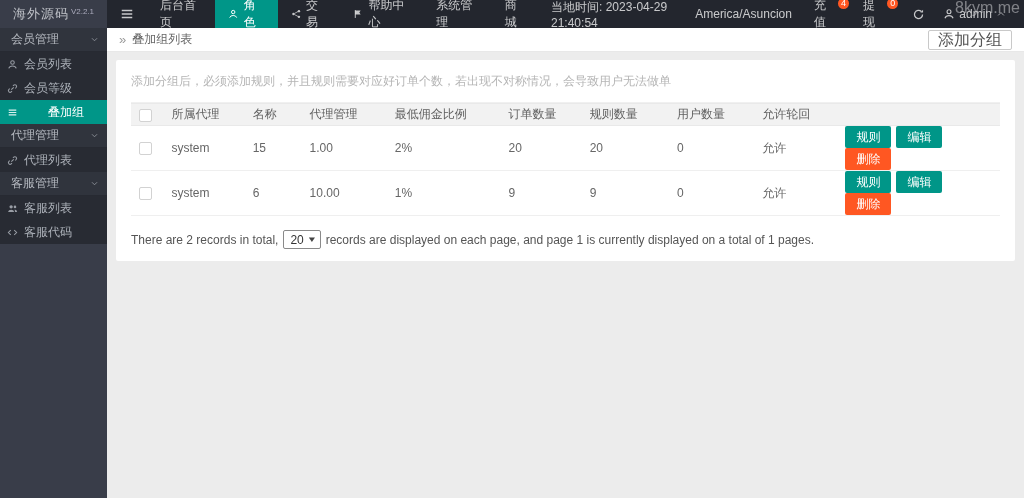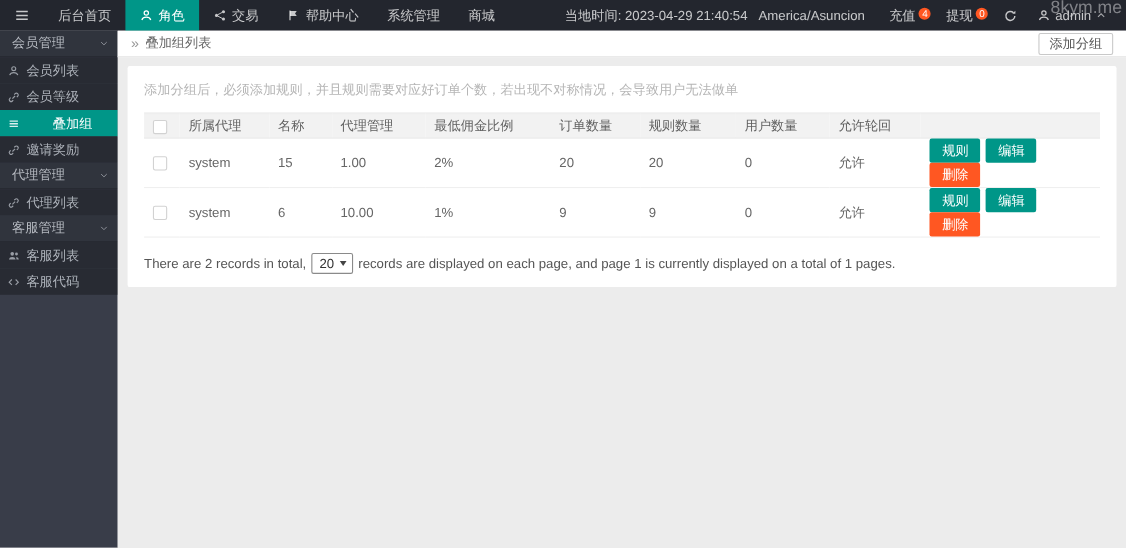--- a/index.html
+++ b/index.html
@@ -17,21 +17,21 @@
   
   .topbar{position:absolute;top:0;left:0;width:1024px;height:28px;background:var(--header-bg);display:flex;align-items:stretch;color:rgba(255,255,255,.75);}
   .logo{width:107px;background:var(--side-bg);color:#c0c3c9;display:flex;align-items:center;justify-content:center;font-size:13px;letter-spacing:1px;flex:none;}
   .logo sup{font-size:8px;margin-left:2px;letter-spacing:0;color:#aab;transform:translateY(-3px);}
   .hamburger{display:flex;align-items:center;padding:0 13px;cursor:pointer;}
   .hamburger .icon{width:14px;height:14px;}
   .topnav{display:flex;align-items:stretch;}
   .topnav-item{display:flex;align-items:center;gap:5px;padding:0 13px;cursor:pointer;color:rgba(255,255,255,.75);text-decoration:none;}
   .topnav-item.active{background:var(--accent);color:#fff;}
   .topbar-right{margin-left:auto;display:flex;align-items:center;padding-right:10px;gap:0;}
-  .time-wrap{display:flex;align-items:center;gap:10px;padding:0 12px;text-align:center;}
+  .time-wrap{display:flex;align-items:center;gap:10px;padding:0 12px;}
   .badge-link{position:relative;display:flex;align-items:center;padding:0 10px;margin-right:8px;cursor:pointer;}
   .badge{position:absolute;top:1px;right:-4px;min-width:8px;height:11px;line-height:11px;padding:0 3px;background:var(--danger);color:#fff;font-size:9px;border-radius:6px;text-align:center;}
   .refresh{display:flex;align-items:center;padding:0 10px;cursor:pointer;}
   .refresh .icon{width:13px;height:13px;}
   .userbox{display:flex;align-items:center;gap:4px;padding:0 8px;cursor:pointer;}
   .userbox .chev{width:10px;height:10px;opacity:.8;}
   .watermark{position:absolute;top:-1px;right:4px;font-size:16px;color:rgba(205,205,210,.55);pointer-events:none;}
 
   
   .sidebar{position:absolute;top:28px;left:0;bottom:0;width:107px;background:var(--side-bg);}
@@ -39,21 +39,21 @@
   .side-group-header .chev{margin-left:auto;width:9px;height:9px;opacity:.7;}
   .side-item{height:24px;display:flex;align-items:center;gap:6px;padding:0 8px 0 7px;background:var(--side-item-bg);color:#adb2ba;cursor:pointer;}
   .side-item .icon{width:11px;height:11px;opacity:.85;}
   .side-item.active{background:var(--accent);color:#fff;gap:30px;}
 
   
   .main{position:absolute;top:28px;left:107px;right:0;bottom:0;background:var(--main-bg);}
   .breadcrumb-bar{height:24px;background:#fff;display:flex;align-items:center;padding:0 12px;border-bottom:1px solid #e8e8e8;}
   .crumb-sep{color:#999;margin-right:6px;font-size:13px;}
   .crumb-title{color:#666;}
-  .add-btn{margin-left:auto;height:20px;line-height:18px;padding:0 9px;background:#fff;border:1px solid #c9c9c9;border-radius:2px;color:#555;font-size:12px;cursor:pointer;font-family:inherit;}
+  .add-btn{margin-left:auto;height:20px;line-height:18px;padding:0 9px;background:#fff;border:1px solid #c9c9c9;border-radius:2px;color:#555;font-size:16px;cursor:pointer;font-family:inherit;}
 
   .card{margin:8px 9px;background:#fff;border-radius:2px;padding:0 15px 12px;}
   .hint{padding:13px 0 12px;color:#b5b5b5;border-bottom:1px solid #f0f0f0;}
 
   table{width:100%;border-collapse:collapse;color:#666;table-layout:fixed;}
   thead th{background:#f2f2f2;font-weight:normal;text-align:left;height:22px;padding:0 8px;color:#5f5f5f;border:1px solid #e9e9e9;border-left:none;border-right:none;}
   tbody td{height:26px;padding:0 8px;border-bottom:1px solid #efefef;background:#fff;}
   .col-check{width:32px;}
   .col-agent{width:80px;}.col-name{width:56px;}.col-amount{width:84px;}.col-rate{width:112px;}
   .col-orders{width:80px;}.col-rules{width:86px;}.col-users{width:84px;}.col-loop{width:82px;}
@@ -64,20 +64,24 @@
   .btn-delete{background:var(--danger);}
 
   .pagefoot{display:flex;align-items:center;gap:5px;padding-top:14px;color:#555;}
   .page-select{display:inline-flex;align-items:center;gap:4px;height:19px;padding:0 4px 0 6px;border:1px solid #8a8a8a;border-radius:2px;background:#fff;color:#333;cursor:pointer;}
   .page-select .caret{font-size:8px;color:#444;transform:scaleX(1.3);}
 </style>
 </head>
 <body>
 
 <header class="topbar">
+  <div class="logo">
+    <span>海外源码</span>
+      <sup>V2.2.1</sup>
+  </div>
   <div class="hamburger">
       <span class="icon">
         <svg viewBox="0 0 16 16">
           <path d="M2 4h12M2 8h12M2 12h12" stroke="currentColor" stroke-width="1.6" fill="none"></path>
         </svg>
       </span>
     </div>
   <nav class="topnav">
       <a class="topnav-item">
         <span>后台首页</span>
@@ -186,30 +190,20 @@
         </span>
         <span>会员等级</span>
       </div>
       <div class="side-item active">
         <span class="icon">
           <svg viewBox="0 0 16 16">
             <path d="M2.5 4.5h11M2.5 8h11M2.5 11.5h11" stroke="currentColor" stroke-width="1.7" fill="none"></path>
           </svg>
         </span>
         <span>叠加组</span>
-      </div>
-      <div class="side-item">
-        <span class="icon">
-          <svg viewBox="0 0 16 16">
-            <path d="M6.2 9.8l3.6-3.6" stroke="currentColor" stroke-width="1.5" fill="none"></path>
-            <path d="M8.7 4.3l1.1-1.1a2.4 2.4 0 0 1 3.4 3.4L12 7.7" stroke="currentColor" stroke-width="1.5" fill="none"></path>
-            <path d="M7.3 11.7l-1.1 1.1a2.4 2.4 0 0 1-3.4-3.4L4 8.3" stroke="currentColor" stroke-width="1.5" fill="none"></path>
-          </svg>
-        </span>
-        <span>邀请奖励</span>
       </div>
       <div class="side-group-header">
         <span>代理管理</span>
         <span class="icon chev">
           <svg viewBox="0 0 16 16">
             <path d="M3.5 5.8L8 10.3l4.5-4.5" fill="none" stroke="currentColor" stroke-width="1.6"></path>
           </svg>
         </span>
       </div>
       <div class="side-item">

